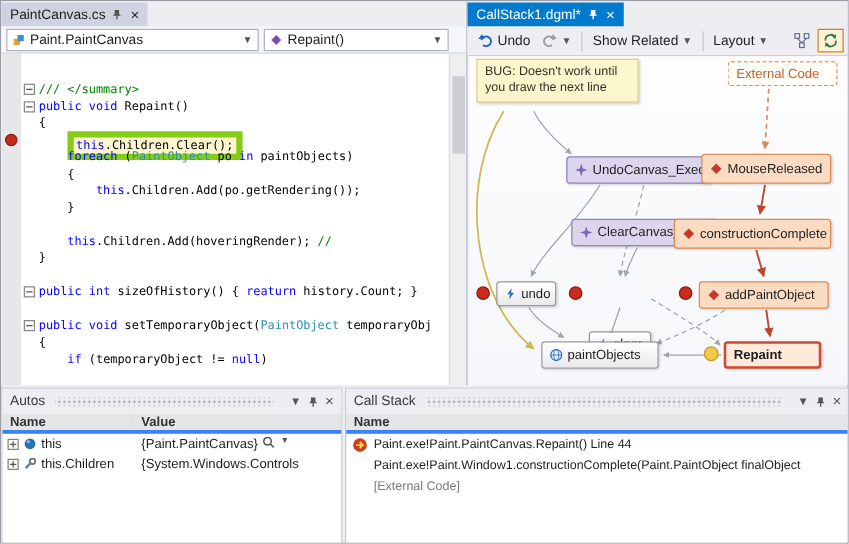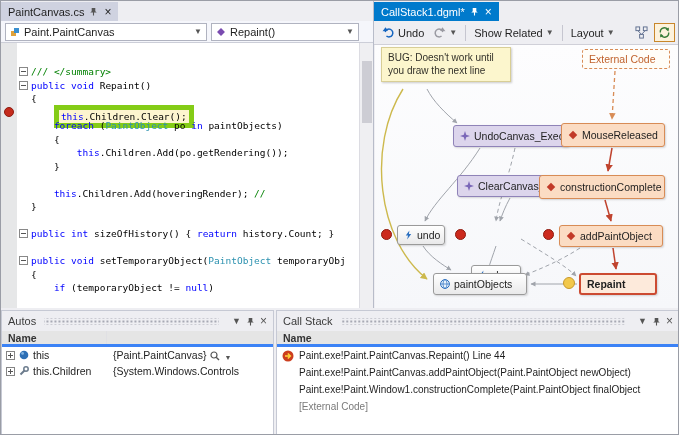--- a/index.html
+++ b/index.html
@@ -66,21 +66,21 @@
   .panel.autos { left:0; width:273px; }
   .panel.stack { left:275px; width:404px; }
   .phead { height:20px; background:#eeeef2; display:flex; align-items:center; padding:0 6px; font-size:11px; color:#3b3b3b; }
   .dots { flex:1; height:7px; margin:0 8px; background-image:radial-gradient(circle, #a7a9b4 1px, transparent 1.1px); background-size:4px 4px; background-position:center; }
   .phead .icn { margin-left:5px; color:#555; display:inline-flex; align-items:center; font-size:9px; }
   .phead .icn.x { font-size:12px; }
   .gridhead { height:16px; display:flex; background:#e5e5e5; border-bottom:3px solid #3b82f6; font-size:10.5px; color:#333;font-weight:bold; }
   .gridhead .col { padding:1px 6px; border-right:1px solid #e0e0e4; }
   .autos-rows .row { height:16px; display:flex; align-items:center; font-size:10.5px; color:#1e1e1e; }
   .autos-rows .ncell { width:105px; display:flex; align-items:center; gap:4px; padding-left:4px; }
-  .autos-rows .vcell { flex:1; display:flex; align-items:flex-end; gap:4px; padding-left:6px; }
+  .autos-rows .vcell { flex:1; display:flex; align-items:flex-start; gap:4px; padding-left:6px; }
   .plus { position:relative; width:9px; height:9px; border:1px solid #848484; background:#fff; flex:0 0 9px; }
   .plus::before { content:""; position:absolute; left:1px; right:1px; top:3px; height:1px; background:#555; }
   .plus::after { content:""; position:absolute; top:1px; bottom:1px; left:3px; width:1px; background:#555; }
   .stack-rows .srow { height:17px; display:flex; align-items:center; font-size:10px; color:#1e1e1e; }
   .stack-rows .icell { width:22px; display:flex; justify-content:center; }
   .stack-rows .srow.external { color:#7a7a7a; }
   svg { display:block; }
 </style>
 </head>
 <body>
@@ -325,20 +325,21 @@
         <span class="icn">▼</span>
         <span class="icn">
           <svg width="9" height="9" viewBox="0 0 10 10">
               <path d="M3 1 L7 1 L7 4.6 L8.6 6.2 L5.6 6.2 L5.6 9.4 L4.4 9.4 L4.4 6.2 L1.4 6.2 L3 4.6 Z" fill="#555"></path>
             </svg>
         </span>
         <span class="icn x">×</span>
       </div>
       <div class="gridhead">
         <div class="col" style="width:105px">Name</div>
+        <div class="col" style="flex:1">Value</div>
       </div>
       <div class="autos-rows" id="autos-rows">
           <div class="row">
             <div class="ncell">
               <span class="plus"></span>
               <span>
                 <svg width="10" height="10" viewBox="0 0 10 10">
                   <circle cx="5" cy="5" r="4.3" fill="#2d6fb5"></circle>
                   <circle cx="3.6" cy="3.4" r="1.4" fill="#7fb2e0"></circle>
                 </svg>
@@ -396,24 +397,20 @@
                 <svg width="12" height="12" viewBox="0 0 12 12">
                   <circle cx="6" cy="6" r="5.5" fill="#cc3e1e"></circle>
                   <path d="M3 6 H7.5 M5.8 3.6 L8.4 6 L5.8 8.4" fill="none" stroke="#ffd83b" stroke-width="1.4"></path>
                 </svg>
               </span>
             </div>
             <span>Paint.exe!Paint.PaintCanvas.Repaint() Line 44</span>
           </div>
           <div class="srow">
             <div class="icell"></div>
-            <span>Paint.exe!Paint.PaintCanvas.addPaintObject(Paint.PaintObject newObject)</span>
-          </div>
-          <div class="srow">
-            <div class="icell"></div>
             <span>Paint.exe!Paint.Window1.constructionComplete(Paint.PaintObject finalObject</span>
           </div>
           <div class="srow external">
             <div class="icell"></div>
             <span>[External Code]</span>
           </div>
         </div>
     </div>
   </div>
 </div>

